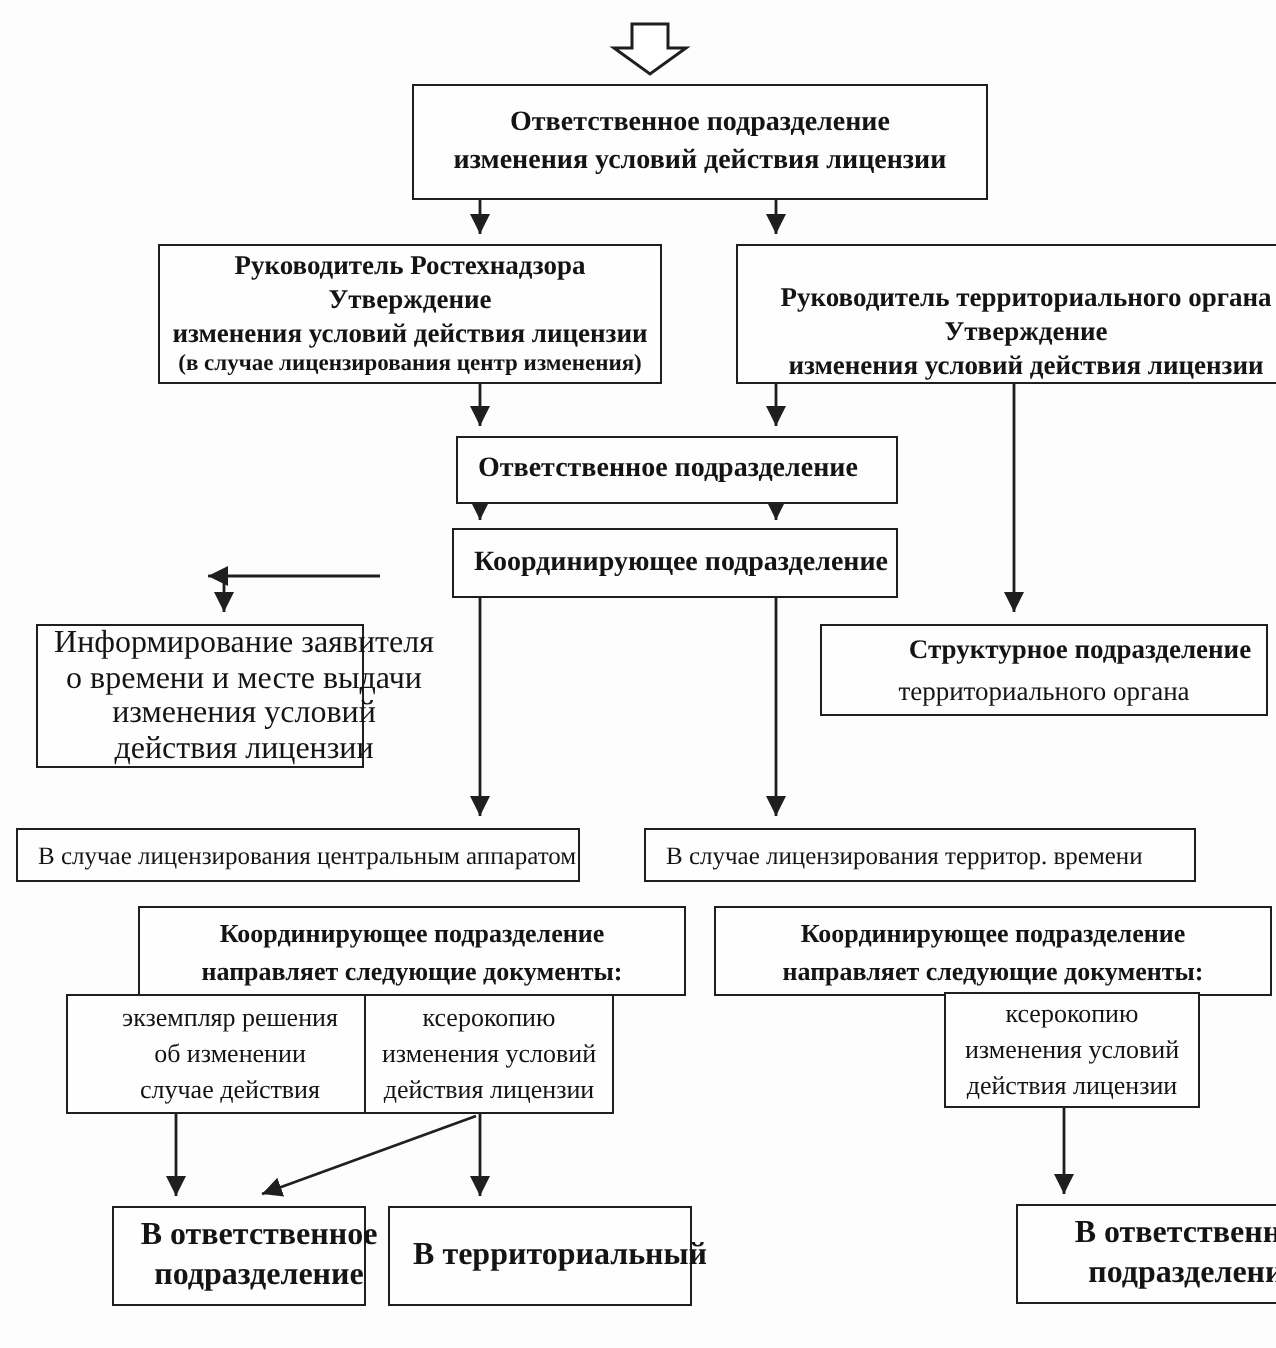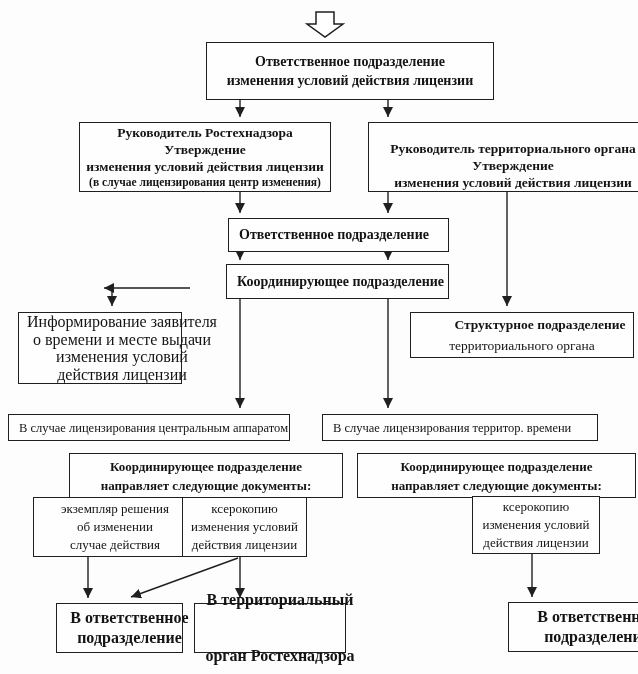--- a/index.html
+++ b/index.html
@@ -140,21 +140,20 @@
     <span>действия лицензии</span>
   </div>
 
   <div class="box dest-box bold" style="left:20px;top:603px;width:127px;height:50px;">
     <span>В ответственное</span>
     <span>подразделение</span>
   </div>
 
   <div class="box dest-box bold" style="left:158px;top:603px;width:152px;height:50px;gap:36px;">
     <span>В территориальный</span>
-    <span>орган Ростехнадзора</span>
   </div>
 
   <div class="box dest-box bold" style="left:472px;top:602px;width:157px;height:50px;">
     <span>В ответственное</span>
     <span>подразделение</span>
   </div>
 
 </div>
 
 </body></html>

